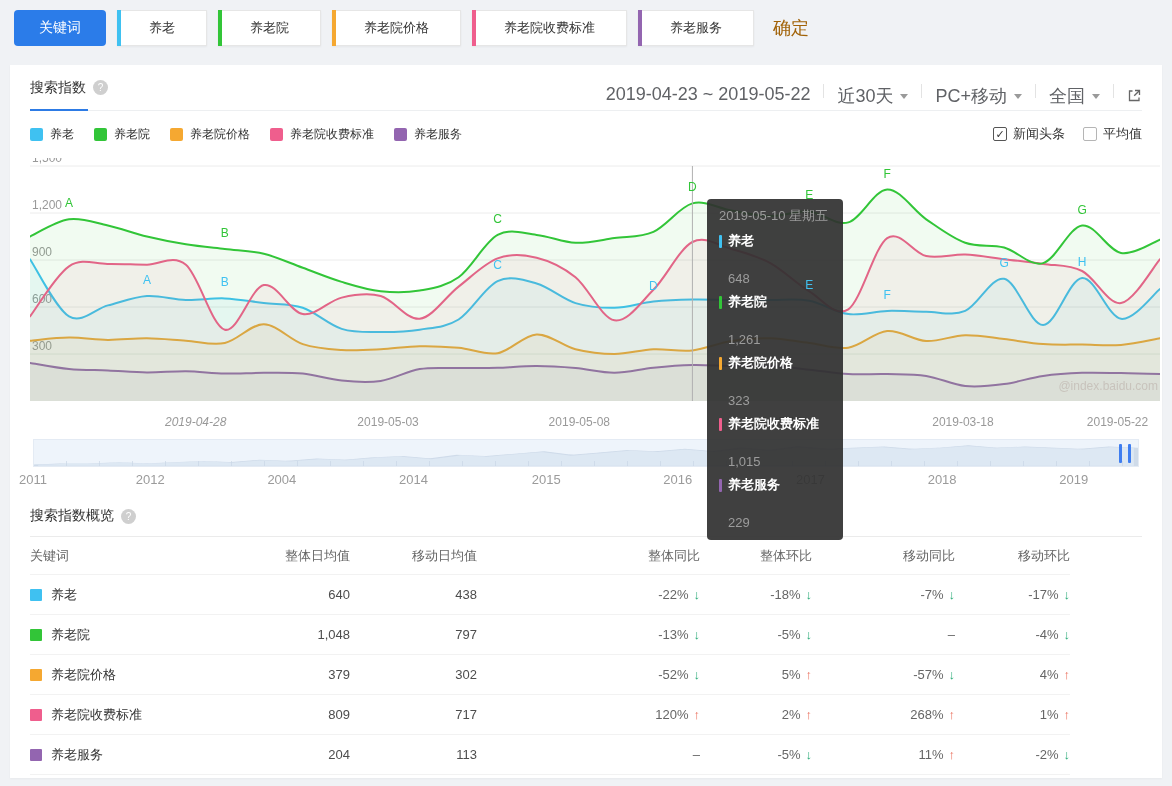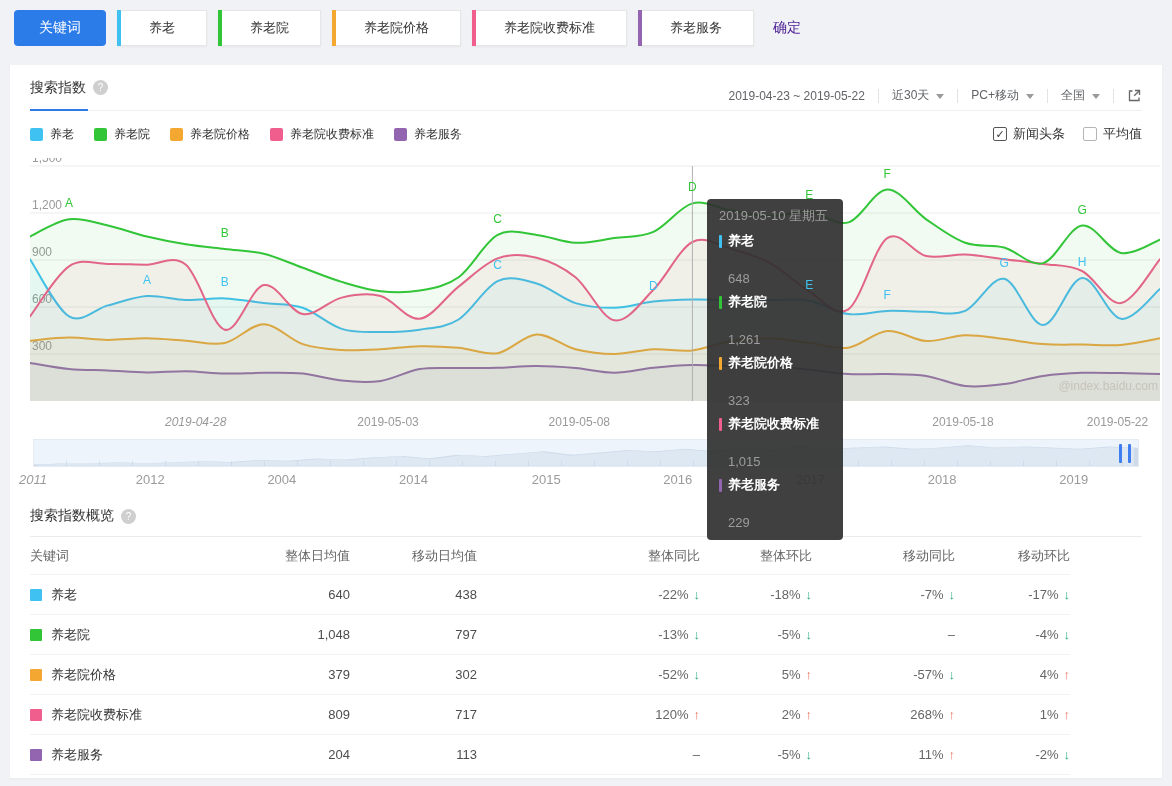--- a/index.html
+++ b/index.html
@@ -10,32 +10,32 @@
     position:relative; overflow:hidden;
   }
   
   .kwbar { display:flex; align-items:center; padding:10px 0 0 14px; gap:11px; }
   .kw-btn { background:#2b7ce9; color:#fff; font-size:14px; border:none; border-radius:4px;
             height:36px; padding:0 25px; display:flex; align-items:center; cursor:pointer; }
   .kw-box { background:#fff; height:36px; border:1px solid #e6e6e6; display:flex; align-items:center;
             padding:0 31px; font-size:13px; color:#333; position:relative;
             box-shadow:0 1px 2px rgba(0,0,0,.05); }
   .kw-bar { position:absolute; left:-1px; top:-1px; bottom:-1px; width:4px; }
-  .confirm { color:#4c1d95; font-size:14px; margin-left:8px; cursor:pointer; text-decoration:none; }
+  .confirm { color:#a16207; font-size:18px; margin-left:8px; cursor:pointer; text-decoration:none; }
   
   .card { position:absolute; left:10px; top:65px; right:10px; bottom:8px; background:#fff;
           box-shadow:0 1px 2px rgba(0,0,0,.04); }
   .card-inner { padding:0 20px; }
   .sec-head { display:flex; align-items:center; height:46px; border-bottom:1px solid #edeff1; }
   .tab { font-size:14px; color:#333; height:100%; display:flex; align-items:center; gap:7px;
          position:relative; cursor:pointer; }
   .tab-underline { position:absolute; left:0; bottom:-1px; width:58px; height:2px; background:#2d7be5; }
   .help { width:15px; height:15px; border-radius:50%; background:#cfcfcf; color:#fff; font-size:10px;
           display:flex; align-items:center; justify-content:center; cursor:pointer; }
-  .head-right { margin-left:auto; display:flex; align-items:center; gap:13px; font-size:12px; color:#606266;margin-top:16px; }
+  .head-right { margin-left:auto; display:flex; gap:13px; font-size:18px; color:#606266;margin-top:16px; }
   .vsep { width:1px; height:14px; background:#e3e3e3; }
   .dd { display:flex; align-items:center; gap:7px; cursor:pointer; }
   .caret { width:0; height:0; border-left:4px solid transparent; border-right:4px solid transparent;
            border-top:5px solid #9a9a9a; margin-top:1px; }
   .ext { display:flex; align-items:center; cursor:pointer; }
   
   .legend-row { display:flex; align-items:center; margin-top:13px; height:20px; }
   .legend { display:flex; gap:20px; }
   .legend-item { display:flex; align-items:center; gap:7px; font-size:12px; color:#333; cursor:pointer; }
   .sw { width:13px; height:13px; border-radius:2px; }
@@ -208,21 +208,21 @@
           <path d="M0.0,78.5C6.5,75.6,26.0,63.1,39.0,61.3C52.0,59.4,64.9,64.7,77.9,67.5C90.9,70.4,103.9,75.4,116.9,78.5C129.9,81.6,142.9,84.2,155.9,86.3C168.9,88.4,181.8,89.5,194.8,91.0C207.8,92.6,220.8,92.6,233.8,95.7C246.8,98.9,259.8,105.1,272.8,109.8C285.7,114.5,298.7,120.0,311.7,123.9C324.7,127.8,337.7,131.9,350.7,133.3C363.7,134.8,376.7,134.9,389.7,132.6C402.6,130.2,415.6,128.5,428.6,119.2C441.6,110.0,454.6,84.0,467.6,76.9C480.6,69.9,493.6,75.6,506.6,76.9C519.5,78.2,532.5,84.2,545.5,84.8C558.5,85.3,571.5,81.9,584.5,80.1C597.5,78.2,610.5,79.6,623.4,73.8C636.4,68.0,649.4,49.0,662.4,45.4C675.4,41.9,688.4,50.5,701.4,52.6C714.4,54.8,727.4,58.0,740.3,58.1C753.3,58.3,766.3,52.4,779.3,53.4C792.3,54.5,805.3,68.1,818.3,64.4C831.3,60.7,844.3,32.0,857.2,31.5C870.2,31.0,883.2,52.4,896.2,61.3C909.2,70.1,922.2,80.1,935.2,84.8C948.2,89.5,961.1,86.1,974.1,89.5C987.1,92.9,1000.1,108.8,1013.1,105.1C1026.1,101.5,1039.1,69.2,1052.1,67.5C1065.1,65.8,1078.0,92.6,1091.0,94.9C1104.0,97.3,1123.5,83.9,1130.0,81.6L1130,243L0,243Z" fill="#32c538" fill-opacity="0.07" stroke="none"></path>
           <path d="M0.0,78.5C6.5,75.6,26.0,63.1,39.0,61.3C52.0,59.4,64.9,64.7,77.9,67.5C90.9,70.4,103.9,75.4,116.9,78.5C129.9,81.6,142.9,84.2,155.9,86.3C168.9,88.4,181.8,89.5,194.8,91.0C207.8,92.6,220.8,92.6,233.8,95.7C246.8,98.9,259.8,105.1,272.8,109.8C285.7,114.5,298.7,120.0,311.7,123.9C324.7,127.8,337.7,131.9,350.7,133.3C363.7,134.8,376.7,134.9,389.7,132.6C402.6,130.2,415.6,128.5,428.6,119.2C441.6,110.0,454.6,84.0,467.6,76.9C480.6,69.9,493.6,75.6,506.6,76.9C519.5,78.2,532.5,84.2,545.5,84.8C558.5,85.3,571.5,81.9,584.5,80.1C597.5,78.2,610.5,79.6,623.4,73.8C636.4,68.0,649.4,49.0,662.4,45.4C675.4,41.9,688.4,50.5,701.4,52.6C714.4,54.8,727.4,58.0,740.3,58.1C753.3,58.3,766.3,52.4,779.3,53.4C792.3,54.5,805.3,68.1,818.3,64.4C831.3,60.7,844.3,32.0,857.2,31.5C870.2,31.0,883.2,52.4,896.2,61.3C909.2,70.1,922.2,80.1,935.2,84.8C948.2,89.5,961.1,86.1,974.1,89.5C987.1,92.9,1000.1,108.8,1013.1,105.1C1026.1,101.5,1039.1,69.2,1052.1,67.5C1065.1,65.8,1078.0,92.6,1091.0,94.9C1104.0,97.3,1123.5,83.9,1130.0,81.6" fill="none" stroke="#32c538" stroke-width="2" stroke-linecap="round"></path>
           <line x1="662.4137931034483" y1="8" x2="662.4137931034483" y2="243" stroke="#b0b0b0" stroke-width="1"></line>
           <text x="1128" y="232" fill="#c8c3bc" font-size="12" text-anchor="end">@index.baidu.com</text>
         </svg>
       <div class="xlabels" id="xlabels">
           <span style="left: 14.9%; font-style: italic;">2019-04-28</span>
           <span style="left: 32.2%;">2019-05-03</span>
           <span style="left: 49.4%;">2019-05-08</span>
           <span style="left: 66.7%;">2019-05-13</span>
-          <span style="left: 83.9%;">2019-05-18</span>
+          <span style="left: 83.9%;">2019-03-18</span>
           <span style="left: 97.8%;">2019-05-22</span>
         </div>
       <svg class="letters-layer" id="letters" width="1130" height="250">
           <text x="38.96551724137931" y="49.26666666666668" fill="#32c538" font-size="12" text-anchor="middle">A</text>
           <text x="194.82758620689657" y="79.03333333333336" fill="#32c538" font-size="12" text-anchor="middle">B</text>
           <text x="467.58620689655174" y="64.93333333333334" fill="#32c538" font-size="12" text-anchor="middle">C</text>
           <text x="662.4137931034483" y="33.44333333333333" fill="#32c538" font-size="12" text-anchor="middle">D</text>
           <text x="779.3103448275863" y="41.43333333333334" fill="#32c538" font-size="12" text-anchor="middle">E</text>
           <text x="857.2413793103448" y="19.5" fill="#32c538" font-size="12" text-anchor="middle">F</text>
           <text x="1052.0689655172414" y="55.53333333333333" fill="#32c538" font-size="12" text-anchor="middle">G</text>
@@ -279,21 +279,21 @@
 
     <div class="slider">
       <svg id="mini" viewBox="0 0 40 20" preserveAspectRatio="none">
           <path d="M0,20 L0.00,19 L1.03,18 L2.05,18 L3.08,17 L4.10,18 L5.13,17 L6.15,16 L7.18,17 L8.21,15 L9.23,16 L10.26,14 L11.28,15 L12.31,13 L13.33,12 L14.36,14 L15.38,11 L16.41,12 L17.44,10 L18.46,8 L19.49,11 L20.51,9 L21.54,7 L22.56,8 L23.59,6 L24.62,8 L25.64,5 L26.67,7 L27.69,4 L28.72,6 L29.74,5 L30.77,4 L31.79,6 L32.82,5 L33.85,3 L34.87,5 L35.90,4 L36.92,5 L37.95,6 L38.97,4 L40.00,5 L40,20 Z" fill="#dce7f3" stroke="#ccd9e8" stroke-width="0.3" opacity="0.9"></path>
         </svg>
       <div class="tickstrip"></div>
       <div class="handle" style="right:16px;"></div>
       <div class="handle" style="right:7px;"></div>
     </div>
     <div class="years" id="years">
-        <span style="left: 0%; font-style: italic;">2011</span>
+        <span style="left: 0%;">2011</span>
         <span style="left: 10.6%;">2012</span>
         <span style="left: 22.5%;">2004</span>
         <span style="left: 34.4%;">2014</span>
         <span style="left: 46.4%;">2015</span>
         <span style="left: 58.3%;">2016</span>
         <span style="left: 70.3%;">2017</span>
         <span style="left: 82.2%;">2018</span>
         <span style="left: 94.1%;">2019</span>
       </div>
 

